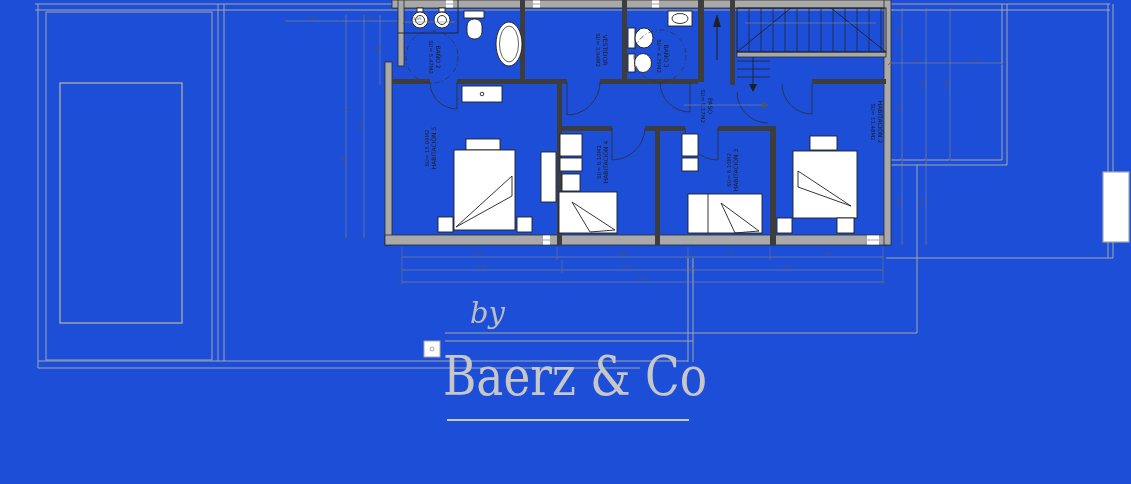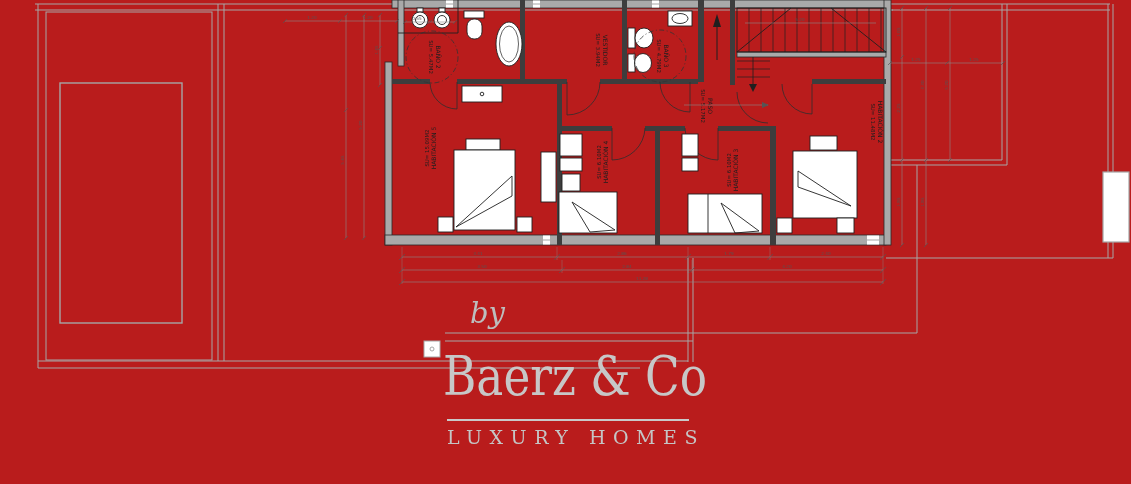--- a/index.html
+++ b/index.html
@@ -1,16 +1,16 @@
 <!DOCTYPE html>
 <html><head>
 <meta charset="utf-8">
 <style>
   html,body{margin:0;padding:0;background:#fff;}
-  .canvas{position:relative;width:1131px;height:484px;background:#b91c1c;overflow:hidden;
+  .canvas{position:relative;width:1131px;height:484px;background:#1d4ed8;overflow:hidden;
           font-family:"DejaVu Sans", sans-serif;}
   .plan-svg{position:absolute;left:0;top:0;}
   .wm-by{position:absolute;left:470px;top:299px;font-family:"DejaVu Serif",serif;
          font-style:italic;font-size:29px;color:#bdbdbd;line-height:1;}
   .wm-brand{position:absolute;left:443px;top:347px;width:292px;font-family:"DejaVu Serif",serif;
             font-size:54px;color:#c7c7c7;line-height:1.1;white-space:nowrap;
             transform:scaleX(0.84);transform-origin:left top;}
   .wm-rule{position:absolute;left:447px;top:419px;width:242px;height:2px;background:#c9c9c9;}
   .wm-tagline{position:absolute;left:447px;top:426px;font-family:"DejaVu Serif",serif;
               font-size:19px;letter-spacing:7.5px;color:#c5c5c5;white-space:nowrap;}
@@ -241,15 +241,14 @@
     <text class="dim" transform="translate(948,85) rotate(-90)">5.20</text>
     <text class="dim" x="916" y="61">1.25</text>
     <text class="dim" x="974" y="61">1.25</text>
     <text class="dim" x="800" y="21">5.20</text>
   </g>
 </svg>
 
   <div class="wm-by">by</div>
   <div class="wm-brand">Baerz &amp; Co</div>
   <div class="wm-rule"></div>
-  <div class="wm-tagline">LUXURY HOMES</div>
 
 </div>
 
 </body></html>

